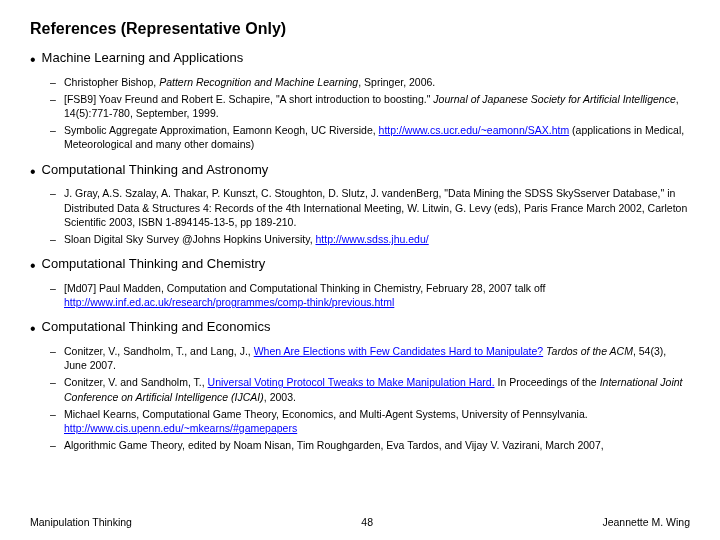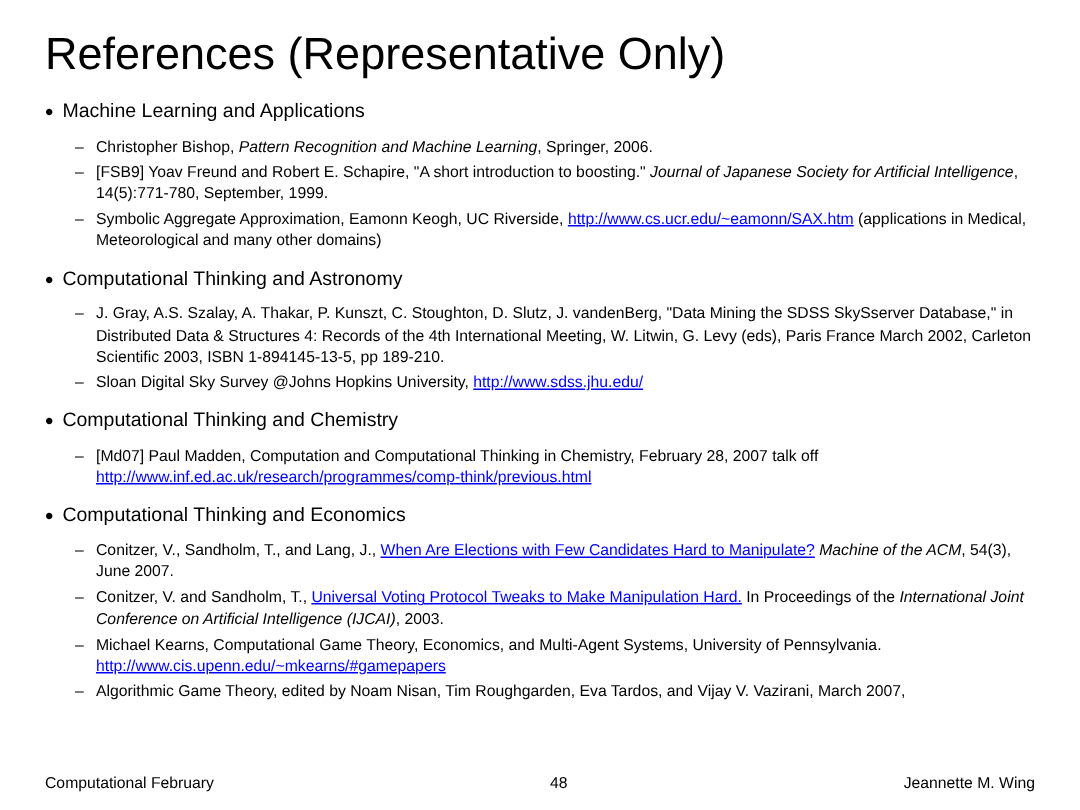--- a/index.html
+++ b/index.html
@@ -6,22 +6,22 @@
     body {
       font-family: Arial, sans-serif;
       background: #fff;
       color: #000;
       font-size: 11px;
       padding: 20px 30px 15px 30px;
       width: 720px;
       min-height: 540px;
     }
     h1 {
-      font-size: 30px;
-      font-weight: normal;
+      font-size: 16px;
+      font-weight: bold;
       margin-bottom: 12px;
     }
     .section {
       margin-bottom: 10px;
     }
     .section-header {
       display: flex;
       align-items: flex-start;
       margin-bottom: 4px;
     }
@@ -106,27 +106,27 @@
       <li>[Md07] Paul Madden, Computation and Computational Thinking in Chemistry, February 28, 2007 talk off <a href="#">http://www.inf.ed.ac.uk/research/programmes/comp-think/previous.html</a></li>
     </ul>
   </div>
 
   <div class="section">
     <div class="section-header">
       <span class="bullet">•</span>
       <span class="section-title">Computational Thinking and Economics</span>
     </div>
     <ul class="references-list">
-      <li>Conitzer, V., Sandholm, T., and Lang, J., <a href="#">When Are Elections with Few Candidates Hard to Manipulate?</a> <em>Machine of the ACM</em>, 54(3), June 2007.</li>
+      <li>Conitzer, V., Sandholm, T., and Lang, J., <a href="#">When Are Elections with Few Candidates Hard to Manipulate?</a> <em>Tardos of the ACM</em>, 54(3), June 2007.</li>
       <li>Conitzer, V. and Sandholm, T., <a href="#">Universal Voting Protocol Tweaks to Make Manipulation Hard.</a> In Proceedings of the <em>International Joint Conference on Artificial Intelligence (IJCAI)</em>, 2003.</li>
       <li>Michael Kearns, Computational Game Theory, Economics, and Multi-Agent Systems, University of Pennsylvania. <a href="#">http://www.cis.upenn.edu/~mkearns/#gamepapers</a></li>
       <li>Algorithmic Game Theory, edited by Noam Nisan, Tim Roughgarden, Eva Tardos, and Vijay V. Vazirani, March 2007, </li>
 
     </ul>
   </div>
 
 </div>
 
 <div class="footer">
-  <span>Computational February</span>
+  <span>Manipulation Thinking</span>
   <span>48</span>
   <span>Jeannette M. Wing</span>
 </div>
 
 </body></html>

